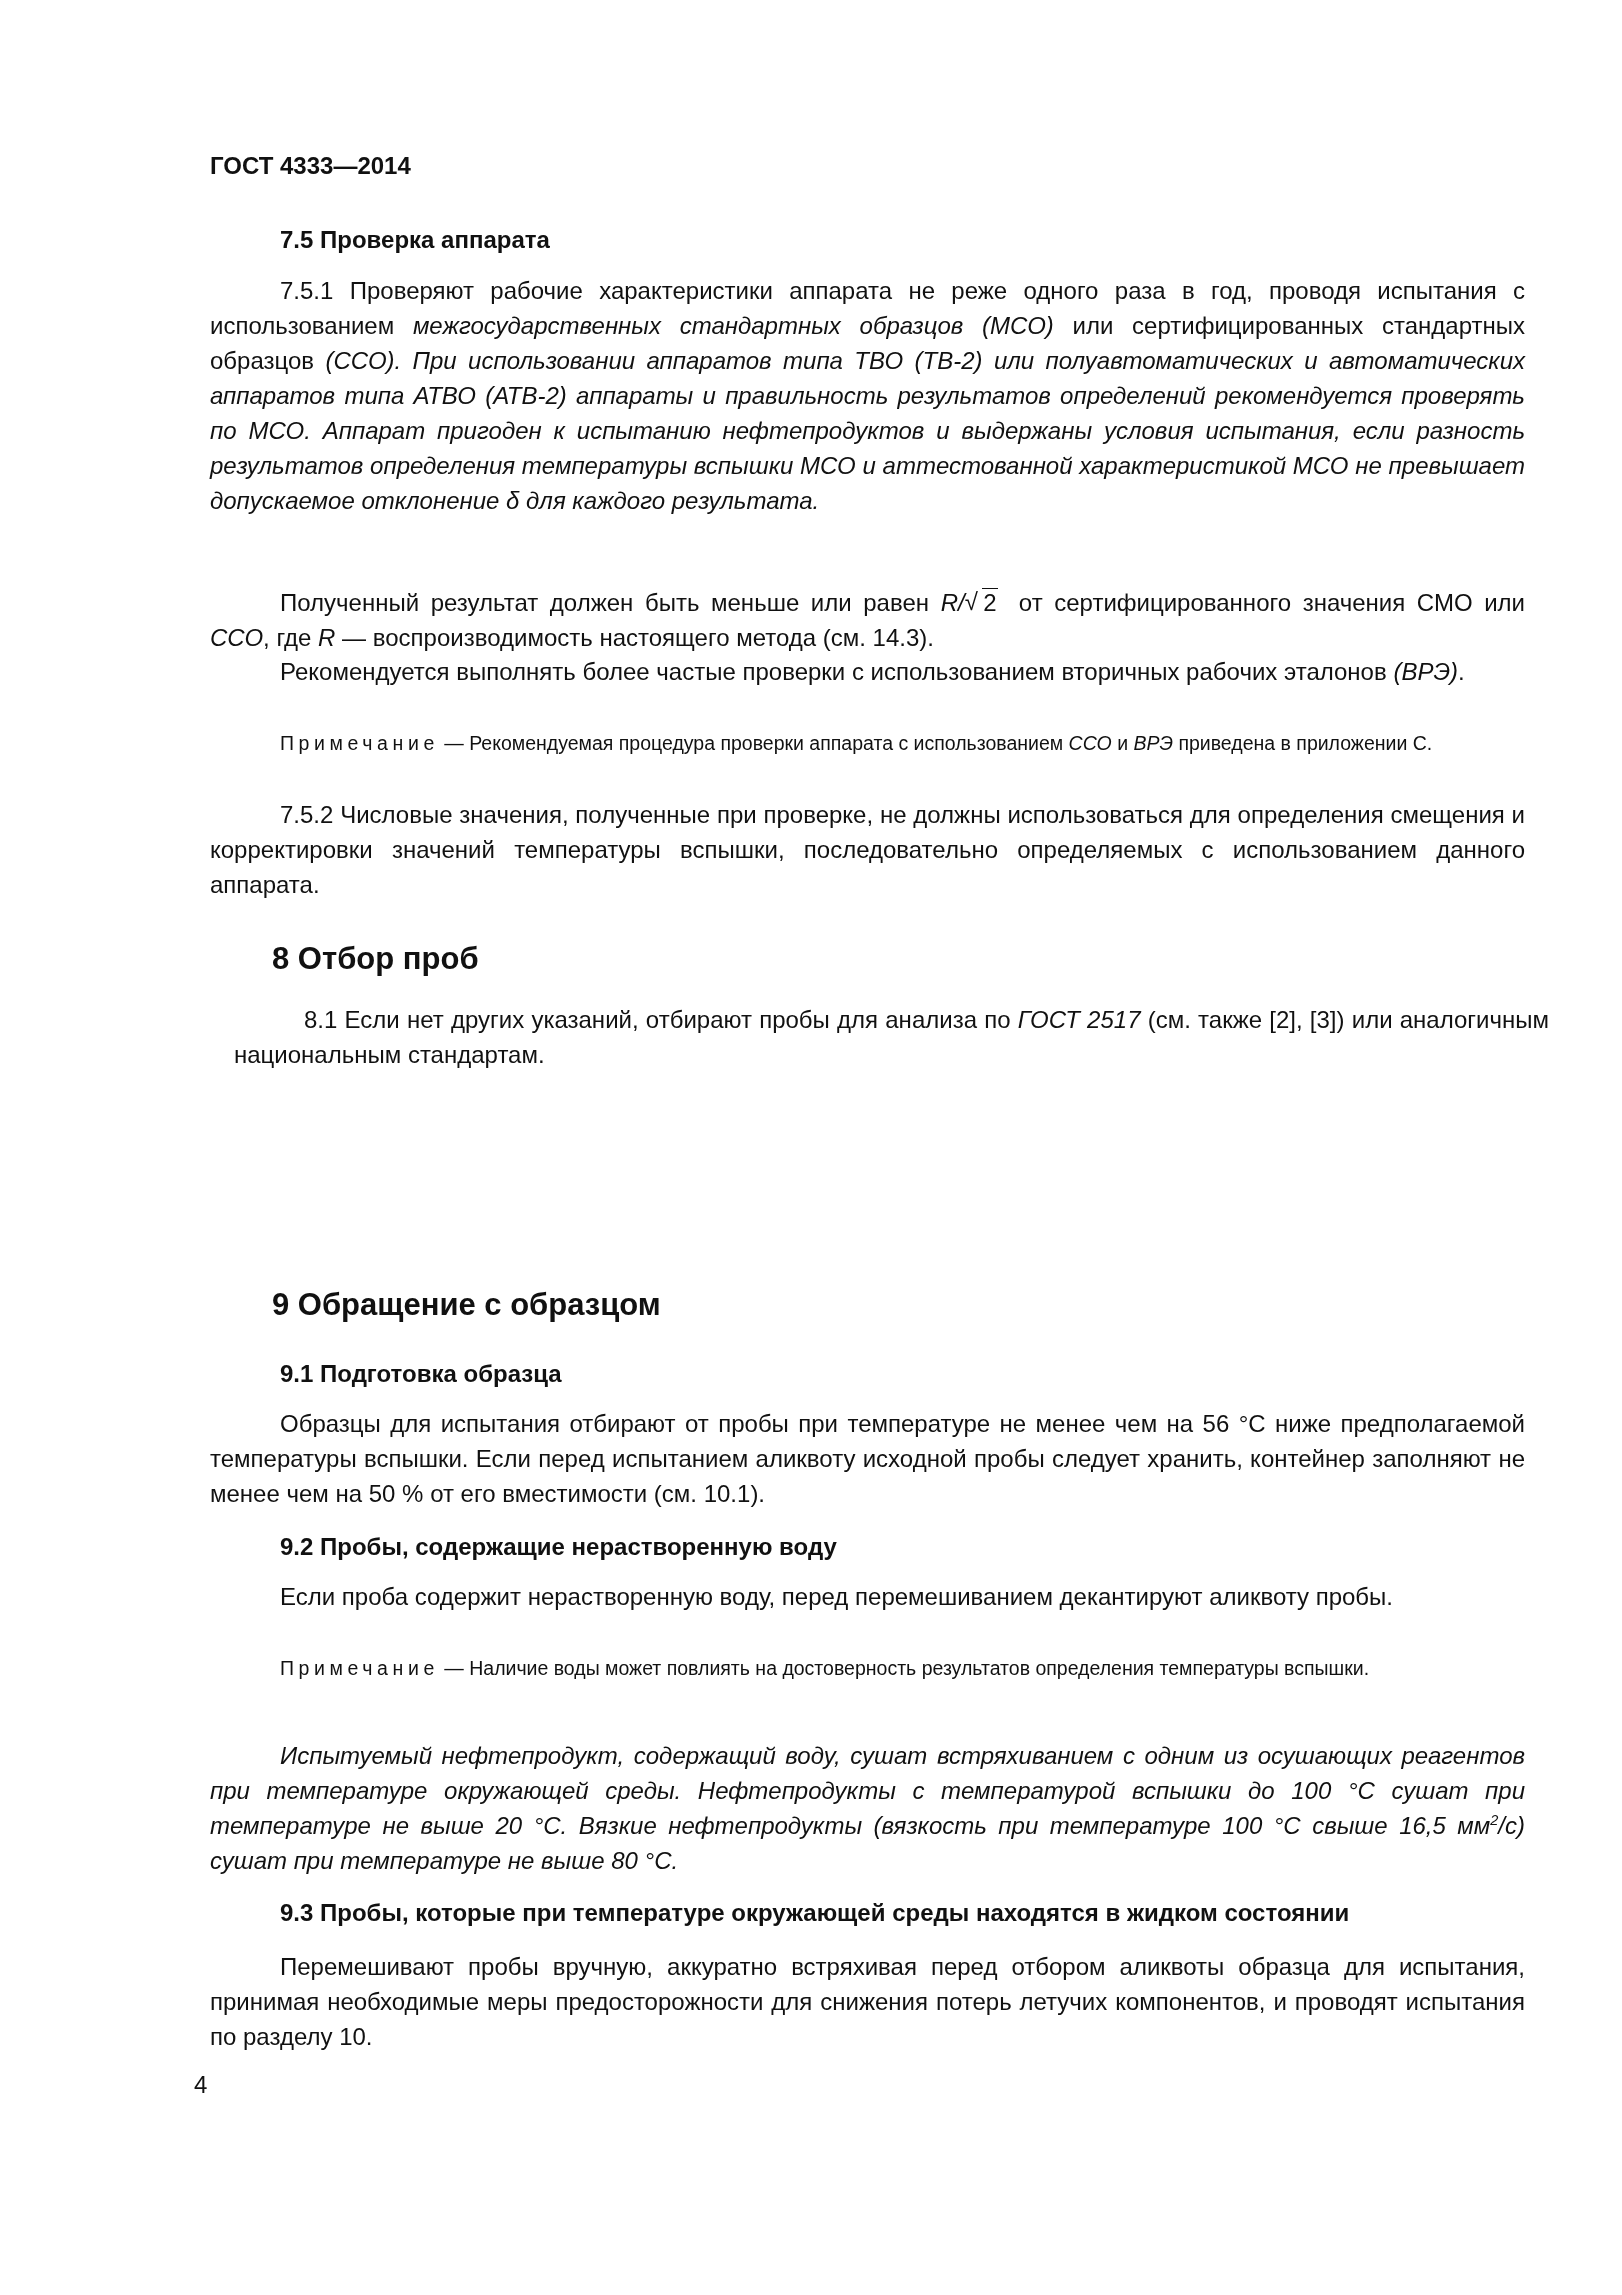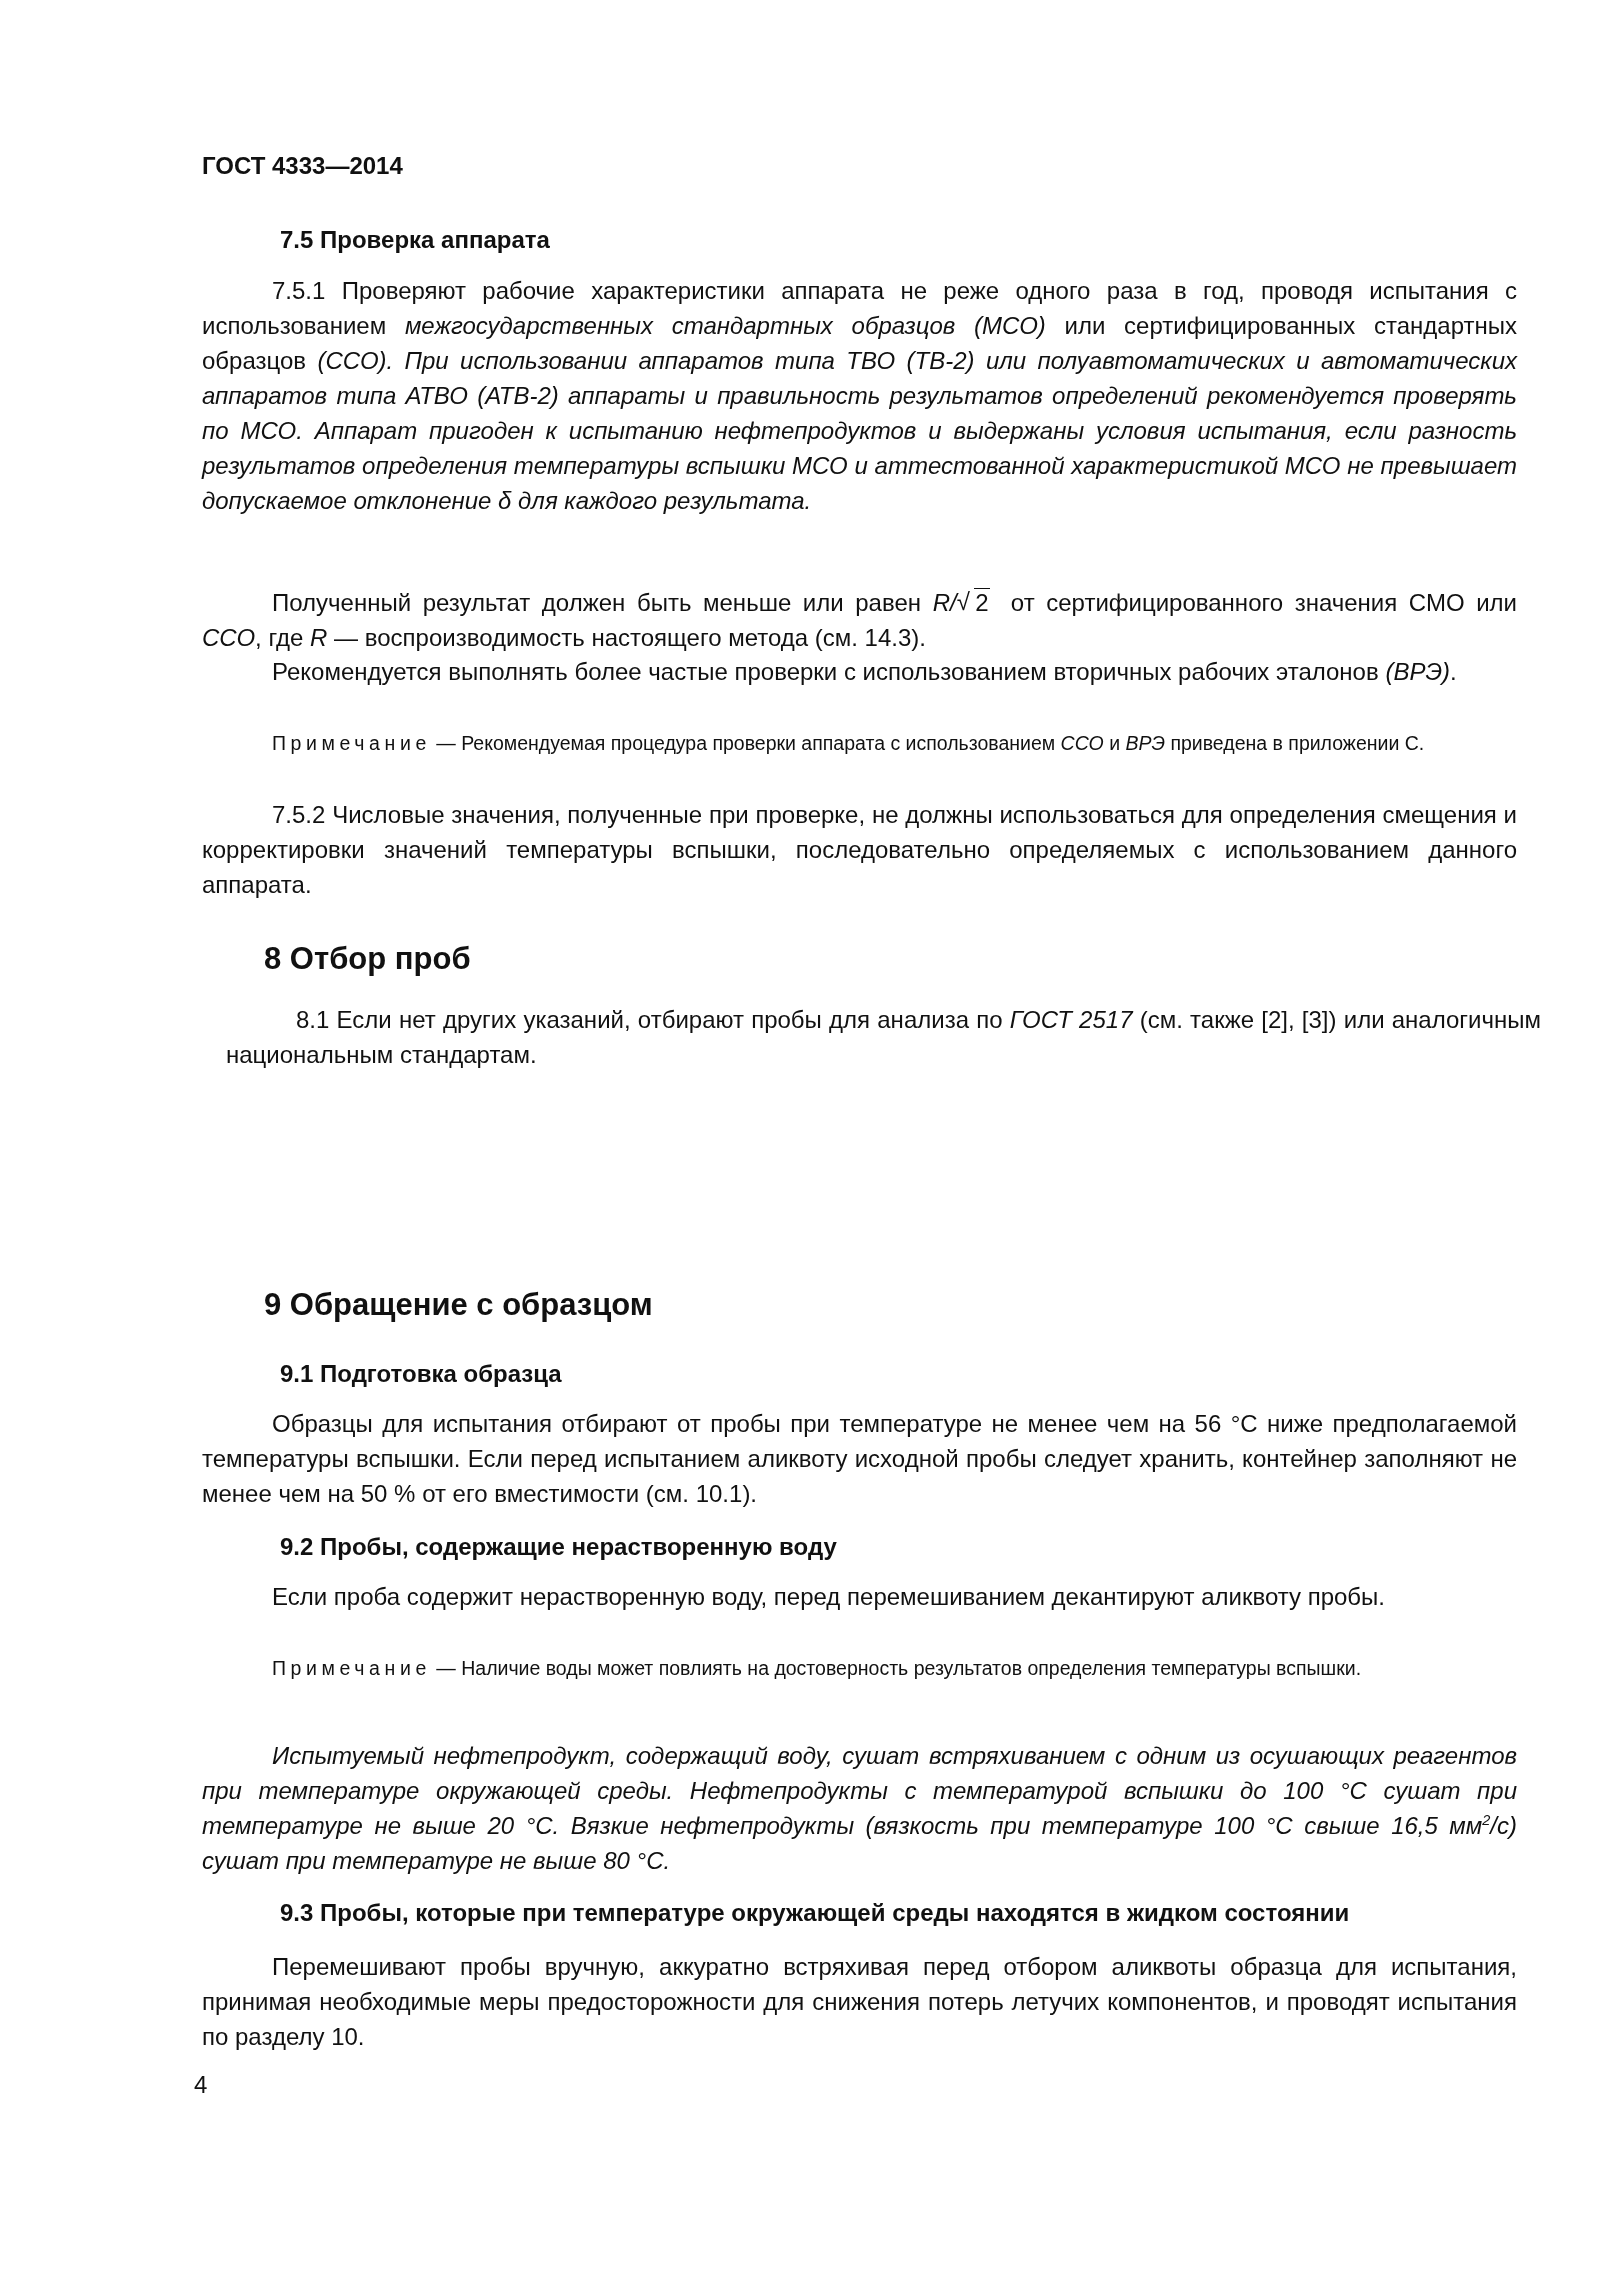--- a/index.html
+++ b/index.html
@@ -1,21 +1,21 @@
 <!DOCTYPE html>
 <html style="font-size:12.2px"><head>
 <meta charset="utf-8">
 <style>
   html, body { margin: 0; padding: 0; background: #ffffff; }
   body { width: 1623px; height: 2295px; position: relative; overflow: hidden; color: #111111; font-family: "Liberation Sans", sans-serif; }
   .page { position: absolute; left: 0; top: 0; width: 1623px; height: 2295px; }
-  .abs { position: absolute; left: 202px; width: 1315px; }
+  .abs { position: absolute; left: 210px; width: 1315px; }
   .doc-header { font-weight: bold; font-size: 24px; letter-spacing: 0px; }
   .h2 { left: 280px; width: 1244px; font-weight: bold; font-size: 24px; }
-  .h1 { left: 264px; width: 1244px; font-weight: bold; font-size: 31px; }
+  .h1 { left: 272px; width: 1244px; font-weight: bold; font-size: 31px; }
   .p { font-size: 24px; line-height: 35px; text-align: justify; text-align-last: left; }
   .p .ind { display: inline-block; width: 70px; }
   .note { font-size: 19.5px; line-height: 31px; text-align: justify; text-align-last: left; }
   .note .ind { display: inline-block; width: 70px; }
   .spaced { letter-spacing: 4.6px; }
   i, .it { font-style: italic; }
   .sqrt { display: inline-block; position: relative; padding-left: 17px; margin-right: 9.2px; }
   .sqrt::before { content: "√"; position: absolute; left: 0; top: -1.5px; font-style: normal; }
   .sqrt .rad { border-top: 1.5px solid #111; padding: 0 1.5px; }
   sup { font-size: 14.5px; line-height: 0; }

